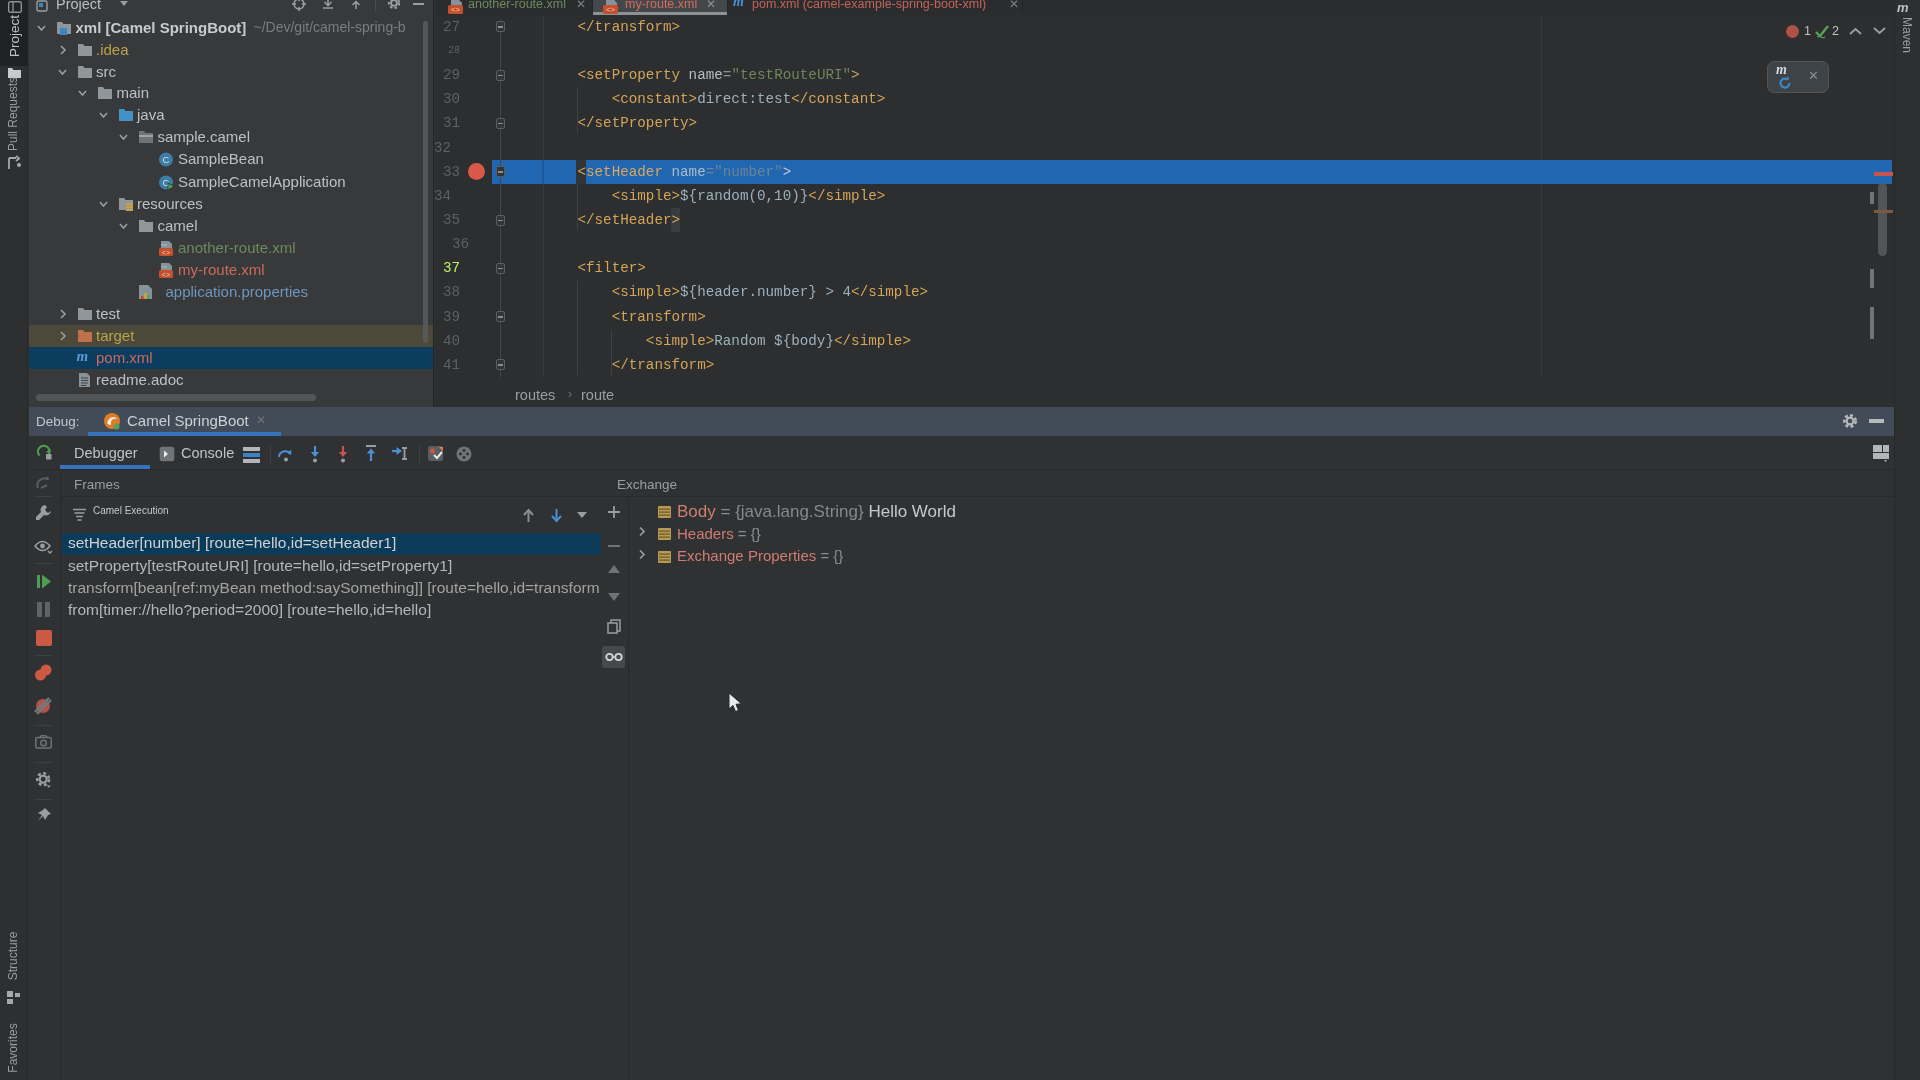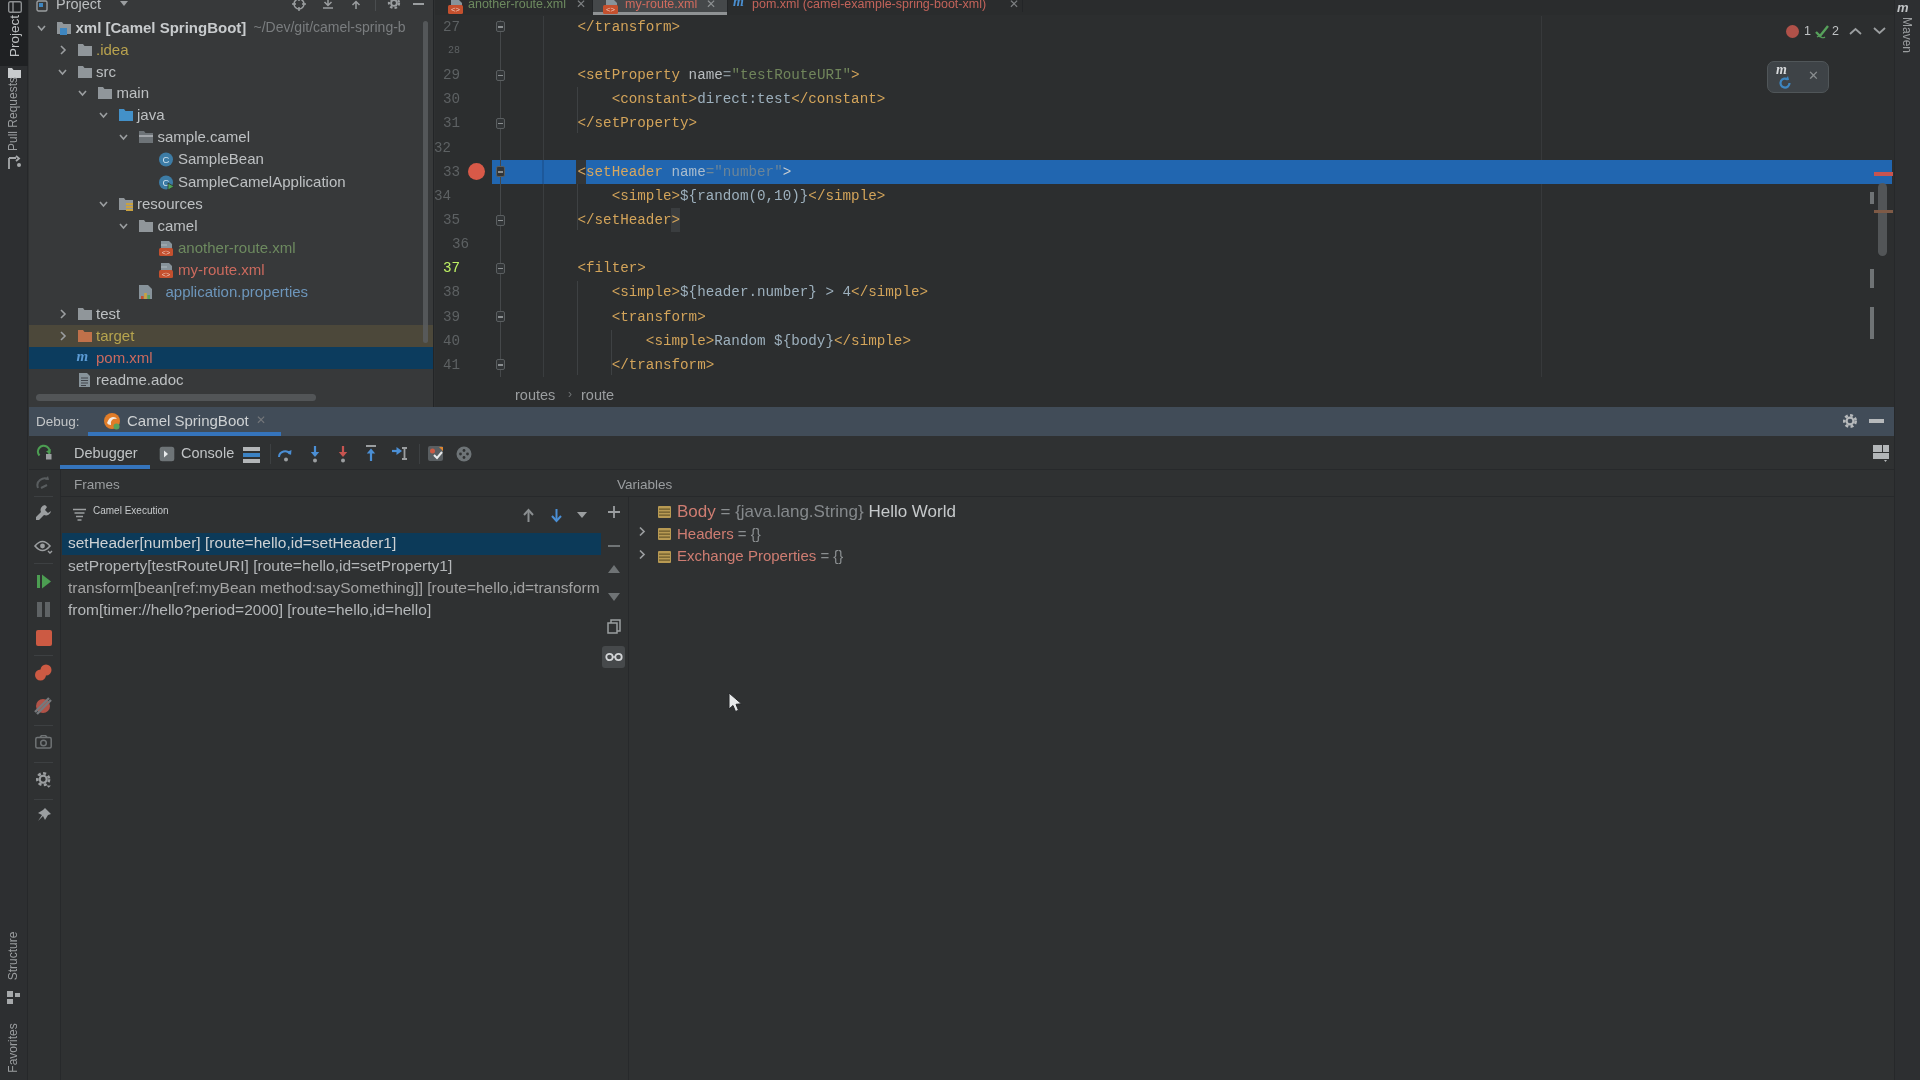--- a/index.html
+++ b/index.html
@@ -427,21 +427,21 @@
     <path d="M9 1l6 6l-3 1l-3 5l-2-4l-5 5l4-6l-4-2l5-3z" fill="#9b9ea0"></path>
   </svg>
 <div class="a" style="left:34px;top:496px;width:19px;height:1px;background:#3d4042;"></div>
 <div class="a" style="left:34px;top:563px;width:19px;height:1px;background:#3d4042;"></div>
 <div class="a" style="left:34px;top:655px;width:19px;height:1px;background:#3d4042;"></div>
 <div class="a" style="left:34px;top:725px;width:19px;height:1px;background:#3d4042;"></div>
 <div class="a" style="left:34px;top:762px;width:19px;height:1px;background:#3d4042;"></div>
 <div class="a" style="left:34px;top:799px;width:19px;height:1px;background:#3d4042;"></div>
 
 <div class="a" style="left:74px;top:477px;font-size:13.5px;color:#9b9ea0;">Frames</div>
-<div class="a" style="left:617px;top:477px;font-size:13.5px;color:#9b9ea0;">Variables</div>
+<div class="a" style="left:617px;top:477px;font-size:13.5px;color:#9b9ea0;">Exchange</div>
 <div class="a" style="left:61px;top:496px;width:1833px;height:1px;background:#27292b;"></div>
 
 <svg class="a" style="left:72px;top:508px;" width="15" height="13" viewBox="0 0 15 13">
     <path d="M1 1.5h13M2.5 5h10M4 8.5h7M5.5 12h4" stroke="#9b9ea0" stroke-width="1.6"></path>
   </svg>
 <div class="a" style="left:93px;top:505px;font-size:10px;color:#c6c9cb;">Camel Execution</div>
 <svg class="a" style="left:521px;top:508px;" width="15" height="15" viewBox="0 0 15 15">
     <path d="M7.5 14V3" stroke="#8a8e90" stroke-width="2"></path>
     <path d="M3 7l4.5-5L12 7" stroke="#8a8e90" stroke-width="2" fill="none"></path>
   </svg>

